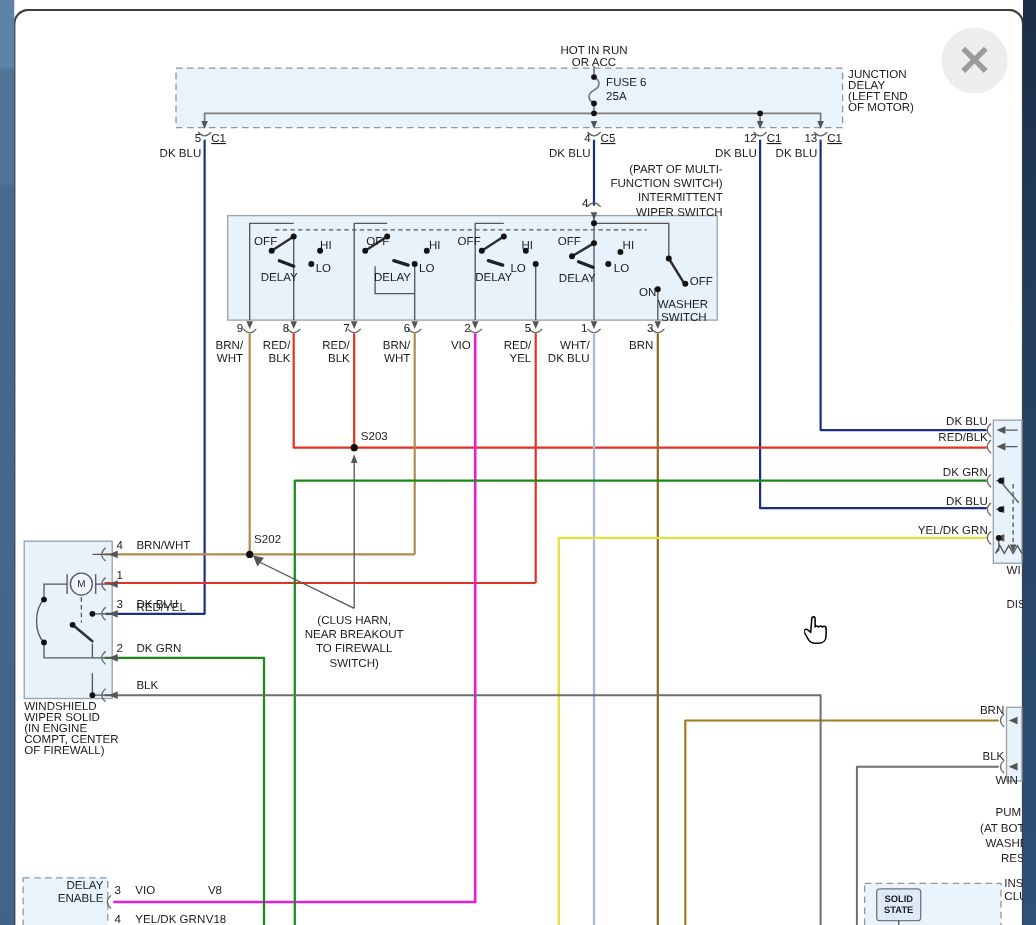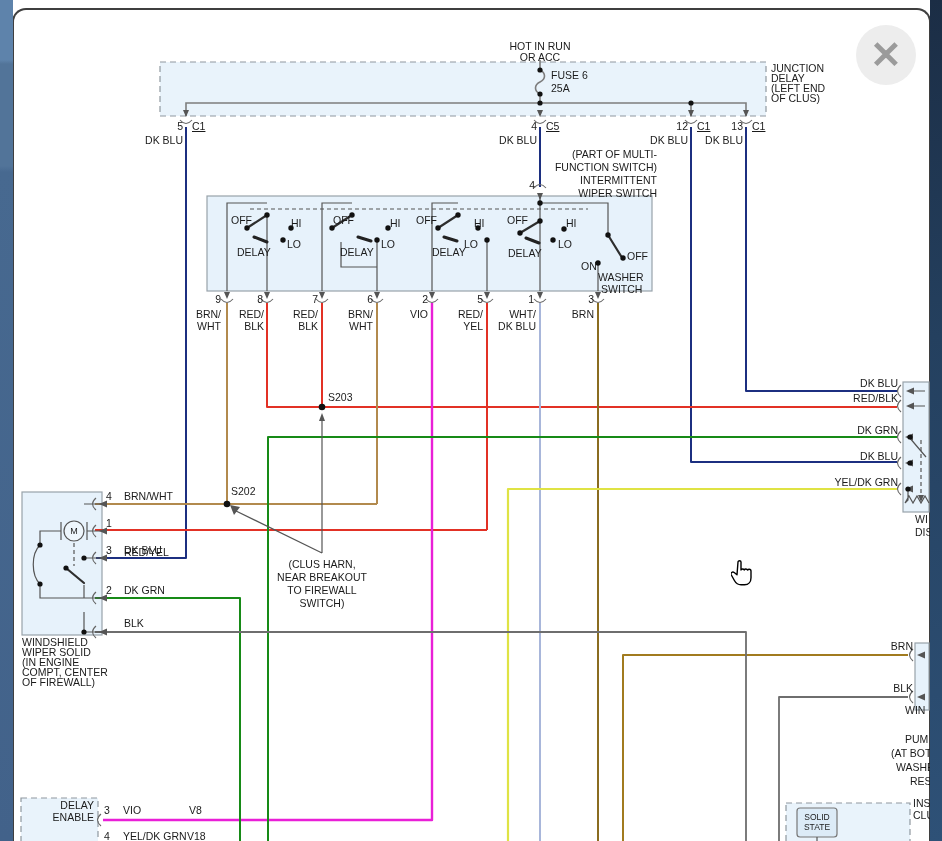--- a/index.html
+++ b/index.html
@@ -9,21 +9,21 @@
          border:2px solid #3f3f3f;border-bottom:none;border-radius:14px 14px 0 0;z-index:1;}
   .strip-l{position:absolute;left:0;top:0;width:13px;height:841px;z-index:3;
            background:linear-gradient(180deg,#5e83ab 0px,#5e83ab 60px,#527499 64px,#527499 166px,#476990 172px,#42628a 100%);}
   .strip-r{position:absolute;left:930px;top:0;width:12px;height:841px;z-index:3;
            background:linear-gradient(180deg,#1b2d45 0%,#24405f 40%,#2e5177 100%);}
   svg#wires{position:absolute;left:0;top:0;z-index:2;}
   .lb{position:absolute;z-index:2;font-size:10.5px;line-height:1;white-space:nowrap;color:#1b1b1b;}
   .r{transform:translateX(-100%);}
   .c{transform:translateX(-50%);}
   .u{text-decoration:underline;}
-  .sm{font-size:8.5px;}
+  .sm{font-size:8.5px;font-weight:bold;}
   .close-btn{position:absolute;left:856px;top:25px;width:60px;height:60px;border-radius:50%;
              background:#ededed;z-index:4;display:flex;align-items:center;justify-content:center;
              color:#9b9b9b;font-size:38px;font-weight:bold;cursor:pointer;}
   .cursor{position:absolute;left:731px;top:560px;z-index:5;}
   
   .bx{fill:#e7f2fb;stroke:#98a2aa;stroke-width:1.2;}
   .bxd{fill:#e9f3fb;stroke:#8f989f;stroke-width:1.2;stroke-dasharray:6 4;}
   .bus{stroke:#7d7d7d;stroke-width:1.6;fill:none;}
   .thin{stroke:#555;stroke-width:1.2;fill:none;}
   .dash{stroke-dasharray:4 3;}
@@ -150,21 +150,21 @@
     <path class="cup" d="M101,814 q-7,6 0,12"></path>
   </svg>
 
   <span class="lb c" style="left:540px;top:41px">HOT IN RUN</span>
   <span class="lb c" style="left:540px;top:52px">OR ACC</span>
   <span class="lb" style="left:551px;top:70px">FUSE 6</span>
   <span class="lb" style="left:551px;top:83px">25A</span>
   <span class="lb" style="left:771px;top:63px">JUNCTION</span>
   <span class="lb" style="left:771px;top:73px">DELAY</span>
   <span class="lb" style="left:771px;top:83px">(LEFT END</span>
-  <span class="lb" style="left:771px;top:93px">OF CLUS)</span>
+  <span class="lb" style="left:771px;top:93px">OF MOTOR)</span>
 
   <span class="lb r" style="left:183px;top:121px">5</span>
   <span class="lb u" style="left:192px;top:121px">C1</span>
   <span class="lb r" style="left:183px;top:135px">DK BLU</span>
   <span class="lb r" style="left:537px;top:121px">4</span>
   <span class="lb u" style="left:546px;top:121px">C5</span>
   <span class="lb r" style="left:537px;top:135px">DK BLU</span>
   <span class="lb r" style="left:688px;top:121px">12</span>
   <span class="lb u" style="left:697px;top:121px">C1</span>
   <span class="lb r" style="left:688px;top:135px">DK BLU</span>
@@ -244,21 +244,21 @@
   <span class="lb" style="left:22px;top:657px">(IN ENGINE</span>
   <span class="lb" style="left:22px;top:667px">COMPT, CENTER</span>
   <span class="lb" style="left:22px;top:677px">OF FIREWALL)</span>
 
   <span class="lb r" style="left:898px;top:378px">DK BLU</span>
   <span class="lb r" style="left:898px;top:393px">RED/BLK</span>
   <span class="lb r" style="left:898px;top:425px">DK GRN</span>
   <span class="lb r" style="left:898px;top:451px">DK BLU</span>
   <span class="lb r" style="left:898px;top:477px">YEL/DK GRN</span>
   <span class="lb" style="left:915px;top:514px">WI</span>
-  <span class="lb" style="left:915px;top:527px">DIS</span>
+  <span class="lb" style="left:915px;top:545px">DIS</span>
 
   <span class="lb r" style="left:913px;top:641px">BRN</span>
   <span class="lb r" style="left:913px;top:683px">BLK</span>
   <span class="lb" style="left:905px;top:705px">WIN</span>
   <span class="lb" style="left:905px;top:734px">PUM</span>
   <span class="lb" style="left:891px;top:748px">(AT BOT</span>
   <span class="lb" style="left:896px;top:762px">WASHE</span>
   <span class="lb" style="left:910px;top:776px">RES</span>
 
   <span class="lb" style="left:913px;top:798px">INSTR</span>

